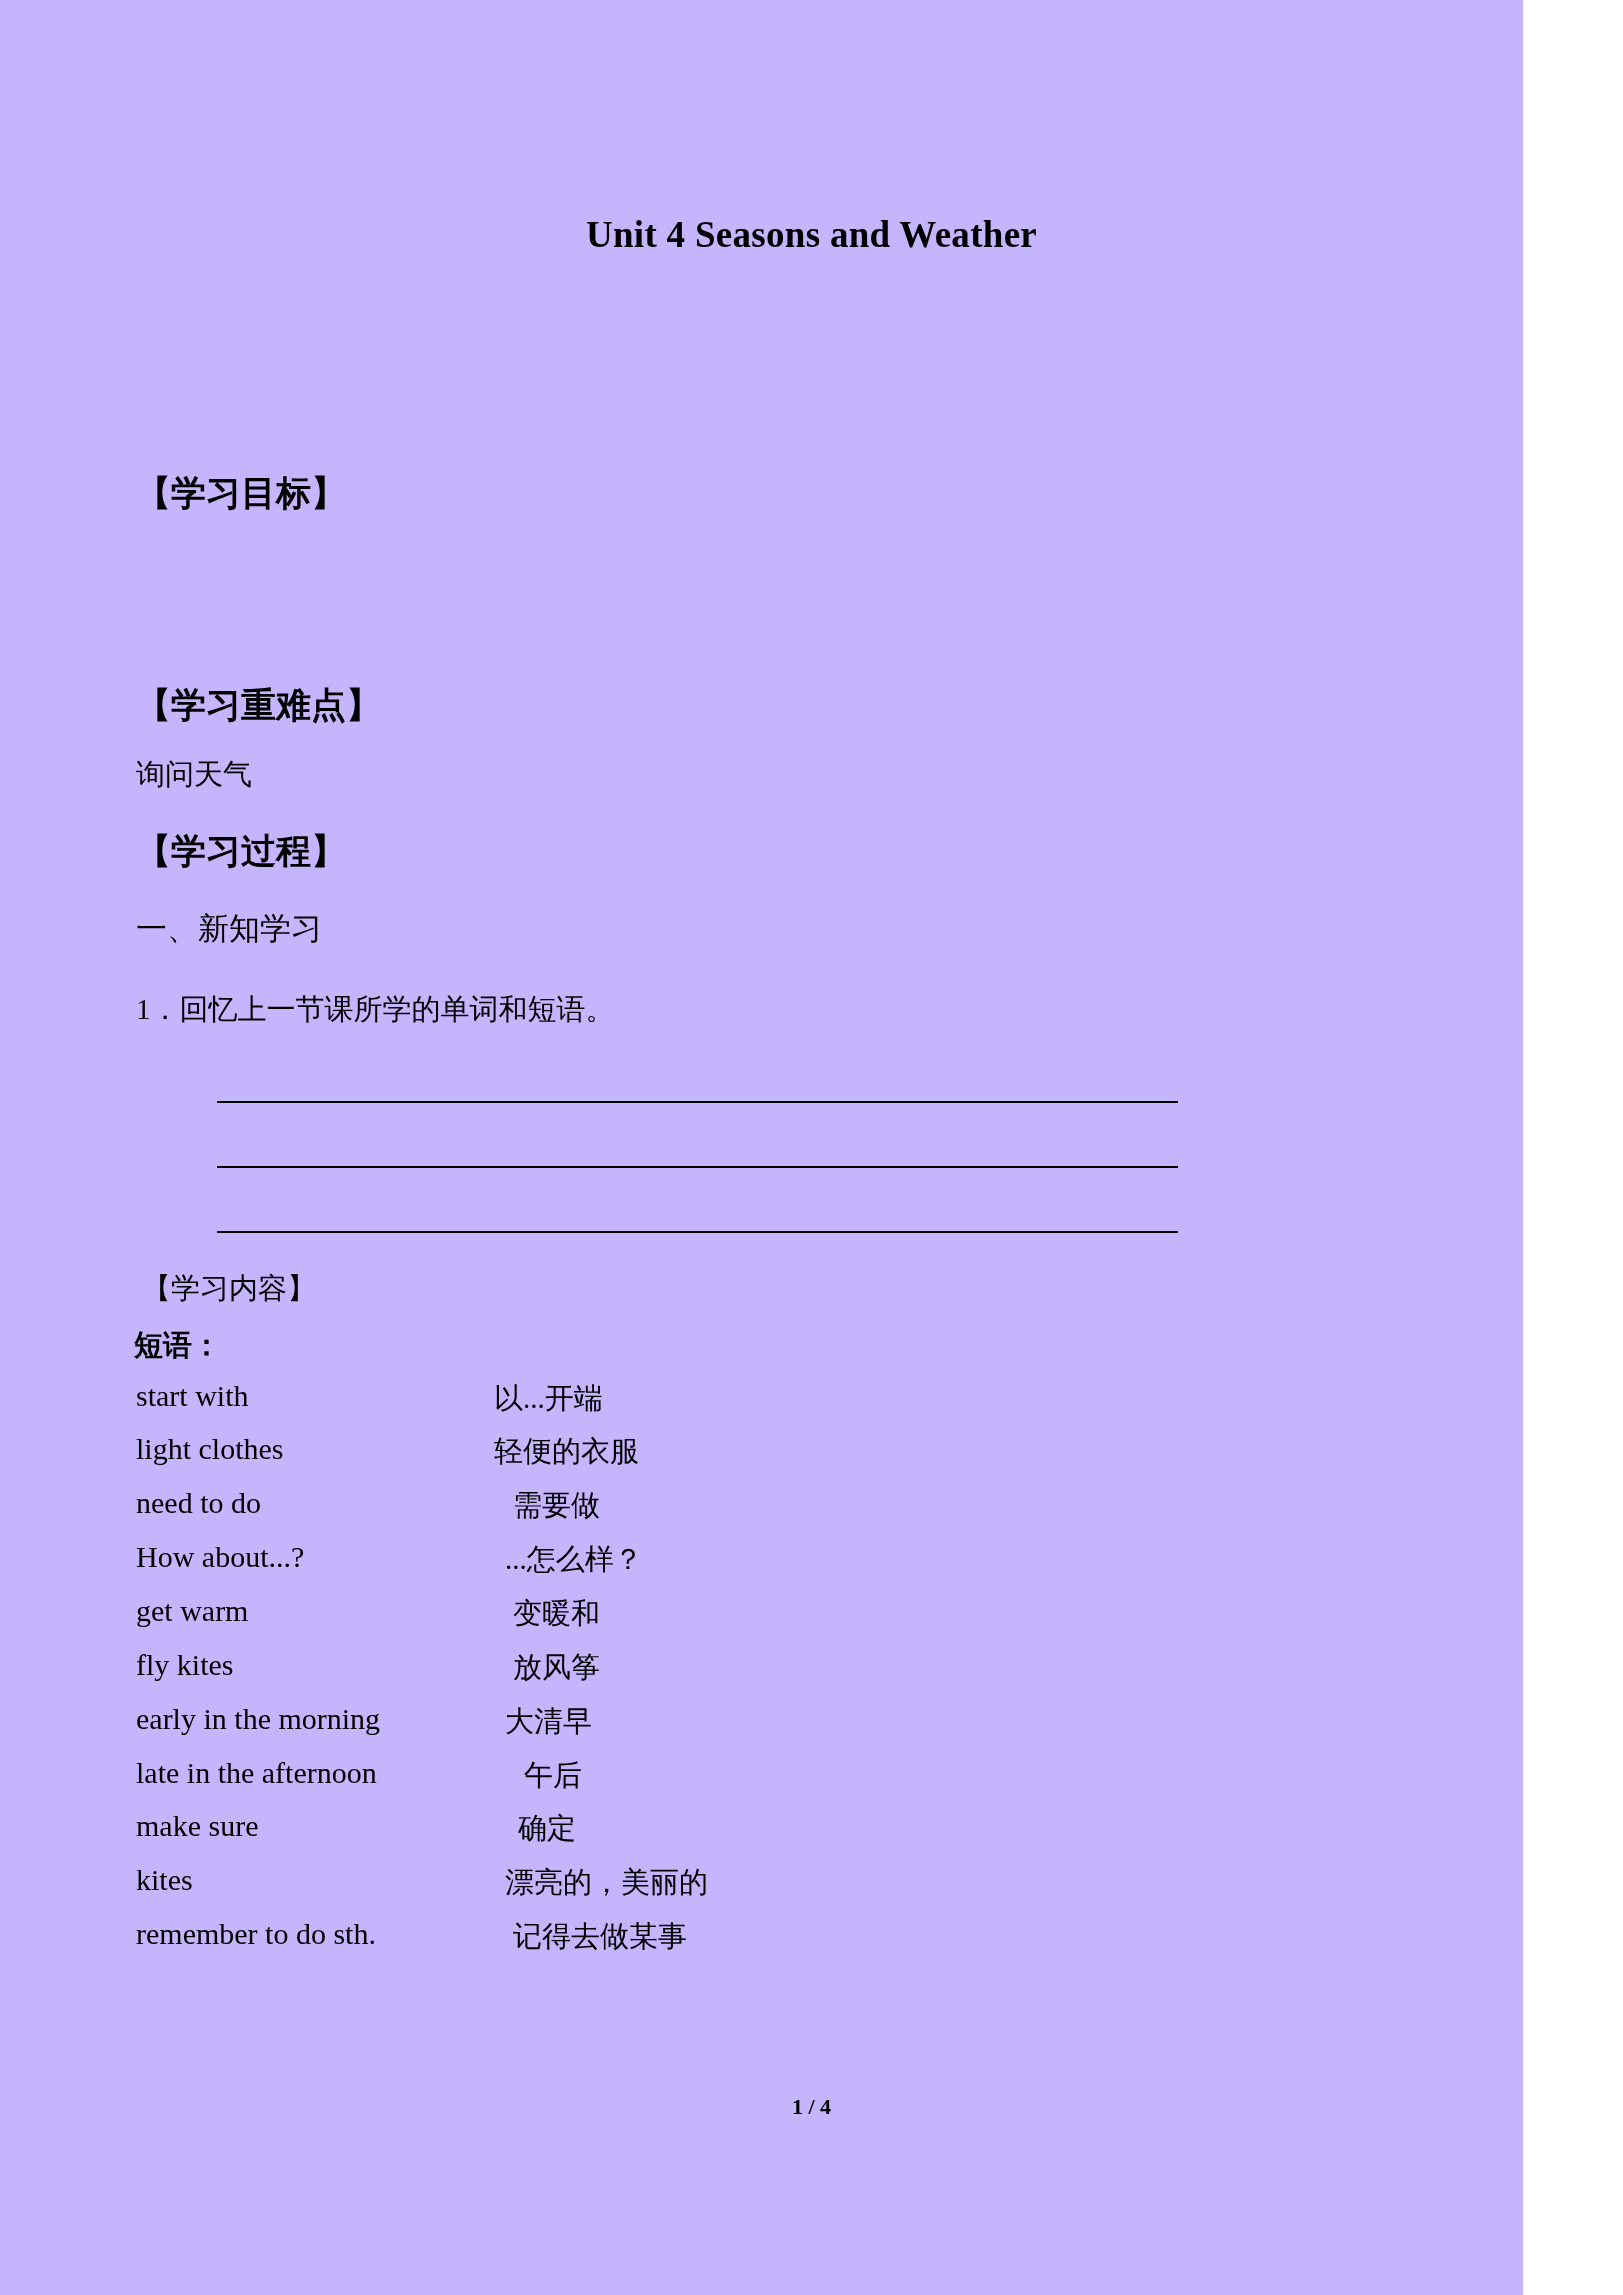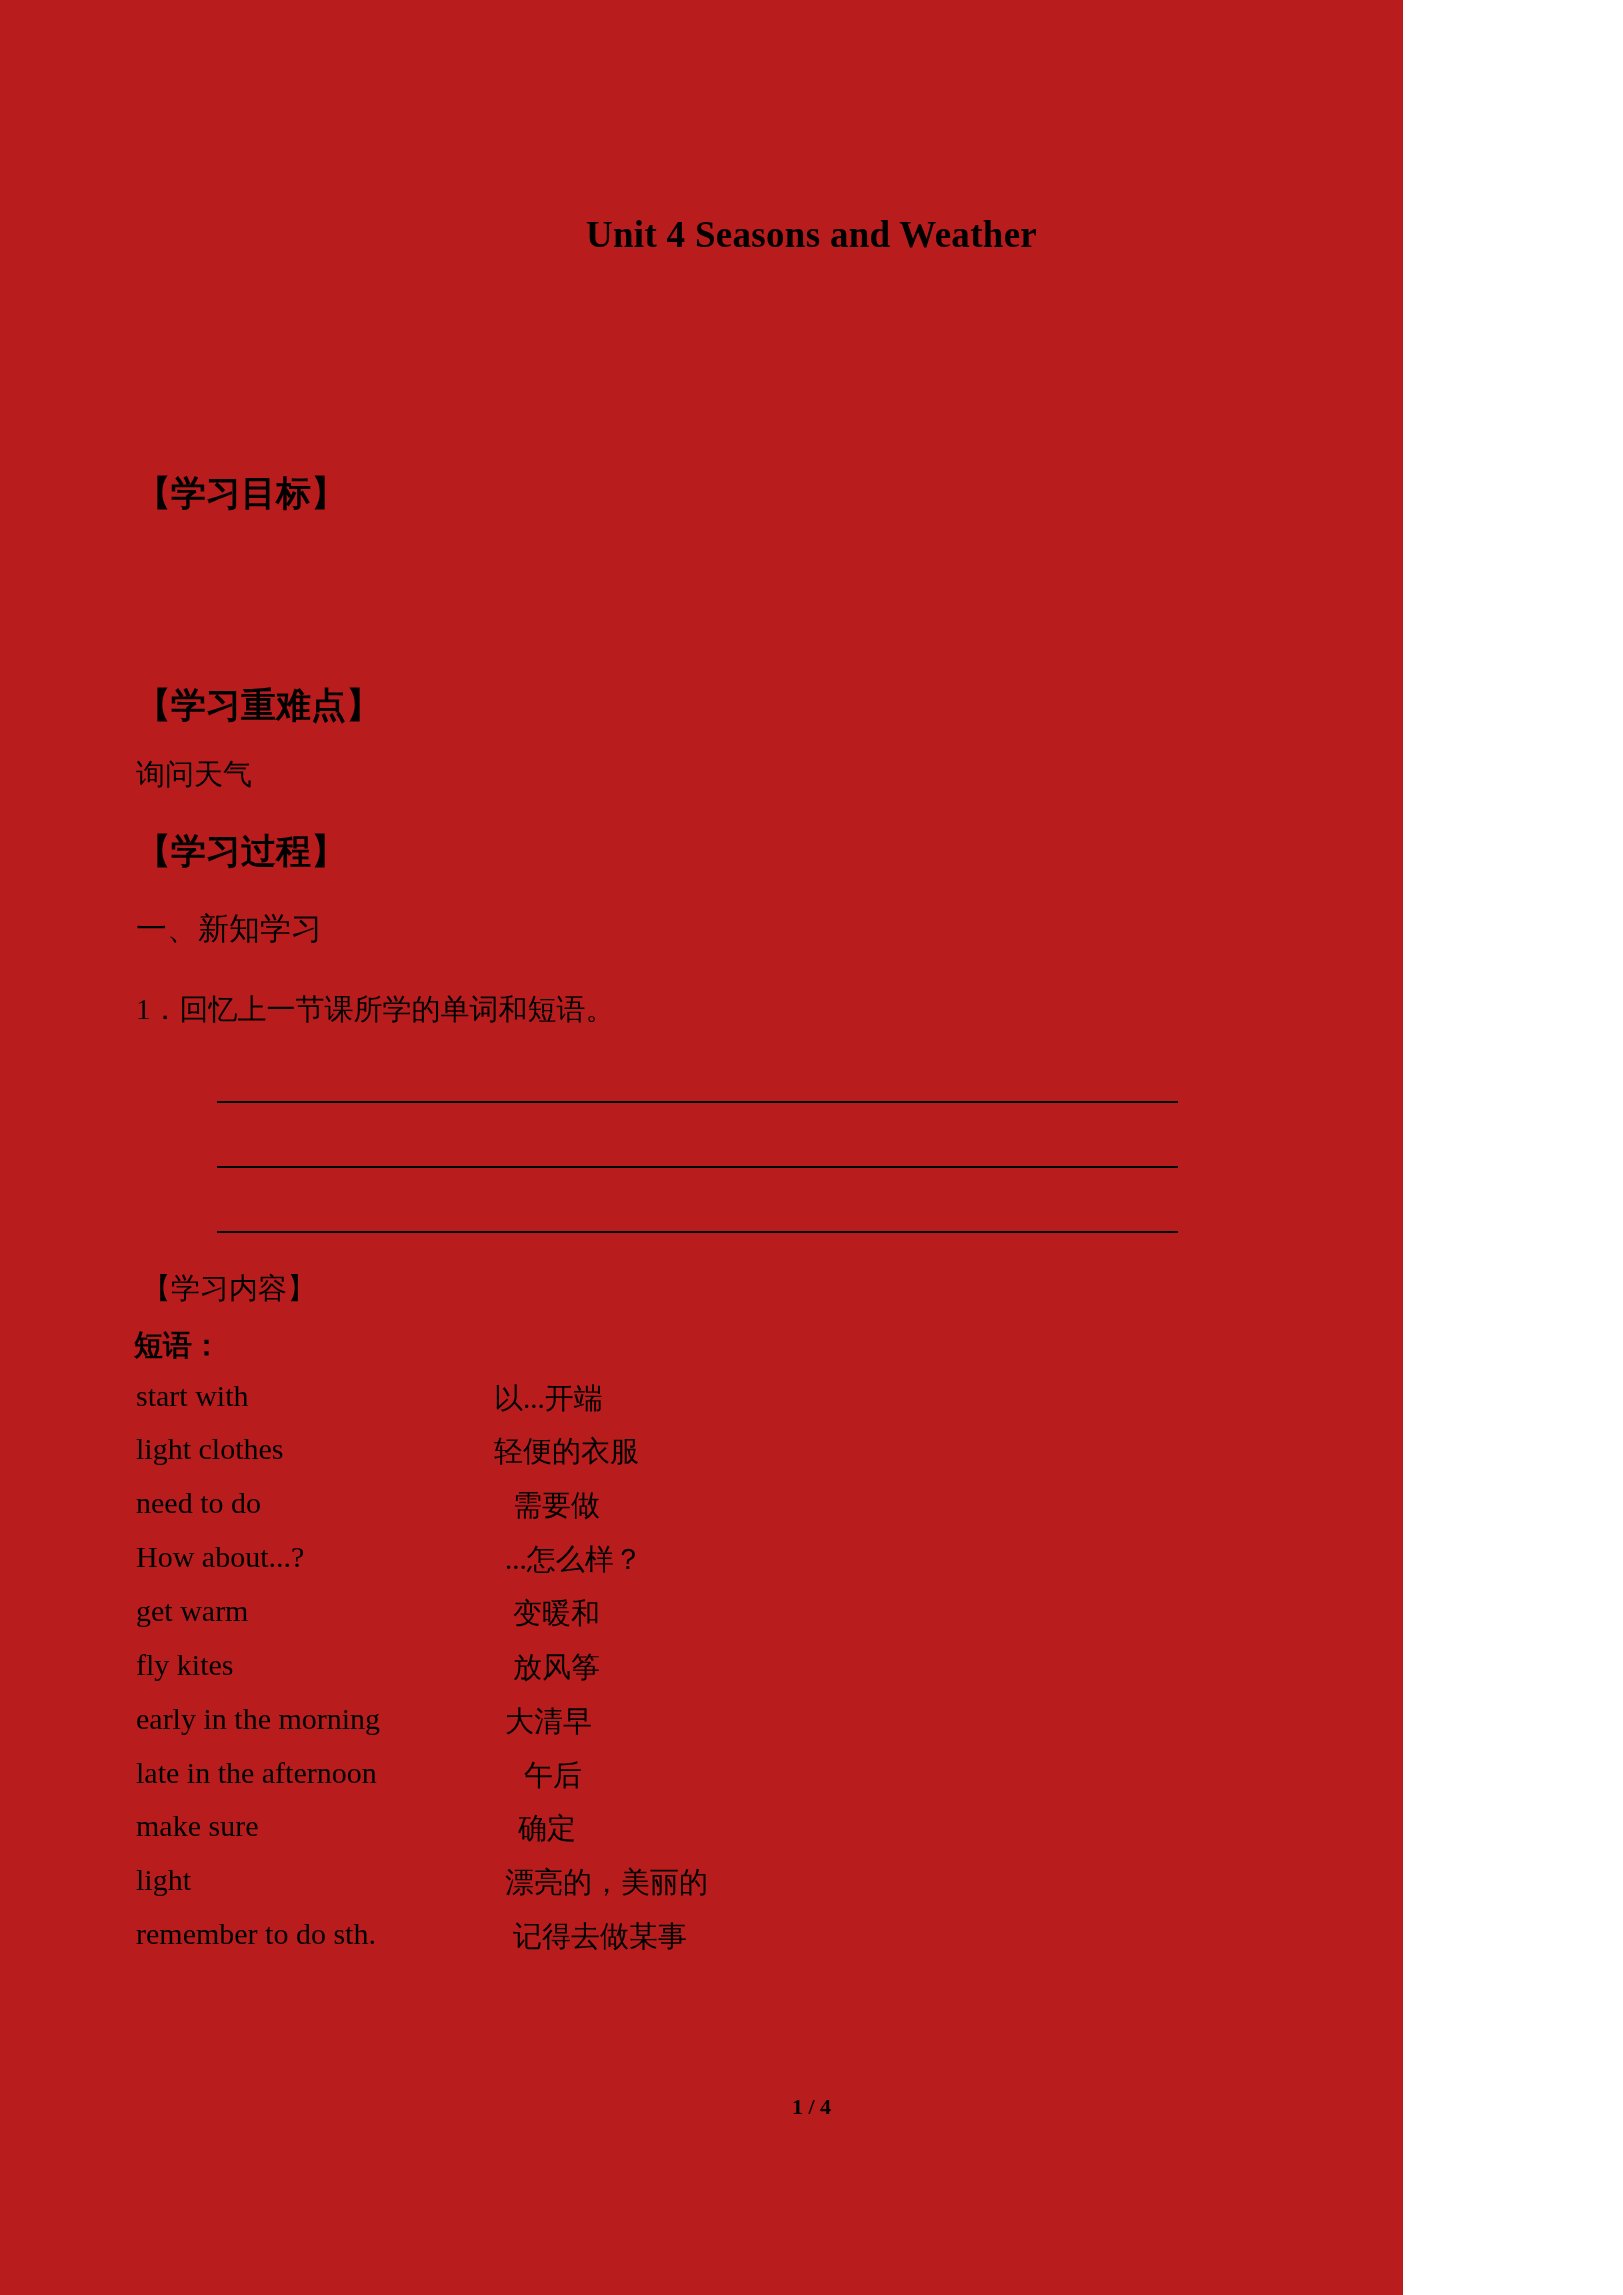--- a/index.html
+++ b/index.html
@@ -6,23 +6,23 @@
     margin: 0;
     padding: 0;
     background: #ffffff;
   }
   body {
     font-family: "Liberation Serif", "DejaVu Serif", serif;
     color: #000000;
   }
   .page {
     position: relative;
-    width: 1403px;
+    width: 1523px;
     height: 2295px;
-    background: #b91c1c;
+    background: #c4b5fd;
     box-sizing: border-box;
     overflow: hidden;
   }
 
   
   .doc-title {
     position: absolute;
     left: 0;
     width: 1623px;
     text-align: center;
@@ -173,21 +173,21 @@
       </div>
       <div class="phrase-row" style="top: 1756px;">
         <span class="phrase-en">late in the afternoon</span>
         <span class="phrase-zh" style="left: 524px;">午后</span>
       </div>
       <div class="phrase-row" style="top: 1809px;">
         <span class="phrase-en">make sure</span>
         <span class="phrase-zh" style="left: 518px;">确定</span>
       </div>
       <div class="phrase-row" style="top: 1863px;">
-        <span class="phrase-en">light</span>
+        <span class="phrase-en">kites</span>
         <span class="phrase-zh" style="left: 505px;">漂亮的，美丽的</span>
       </div>
       <div class="phrase-row" style="top: 1917px;">
         <span class="phrase-en">remember to do sth.</span>
         <span class="phrase-zh" style="left: 513px;">记得去做某事</span>
       </div>
     </div>
 
   <div class="footer">1 / 4</div>
 

